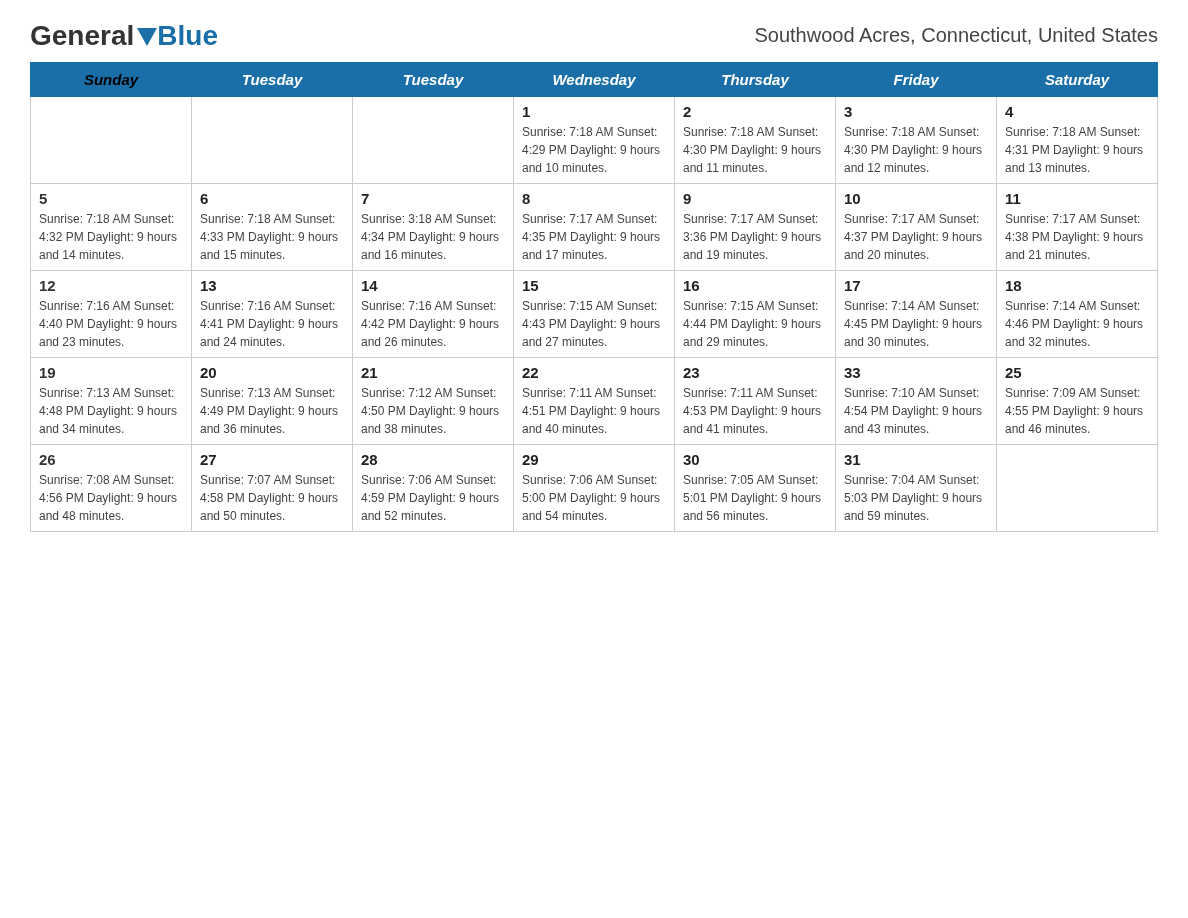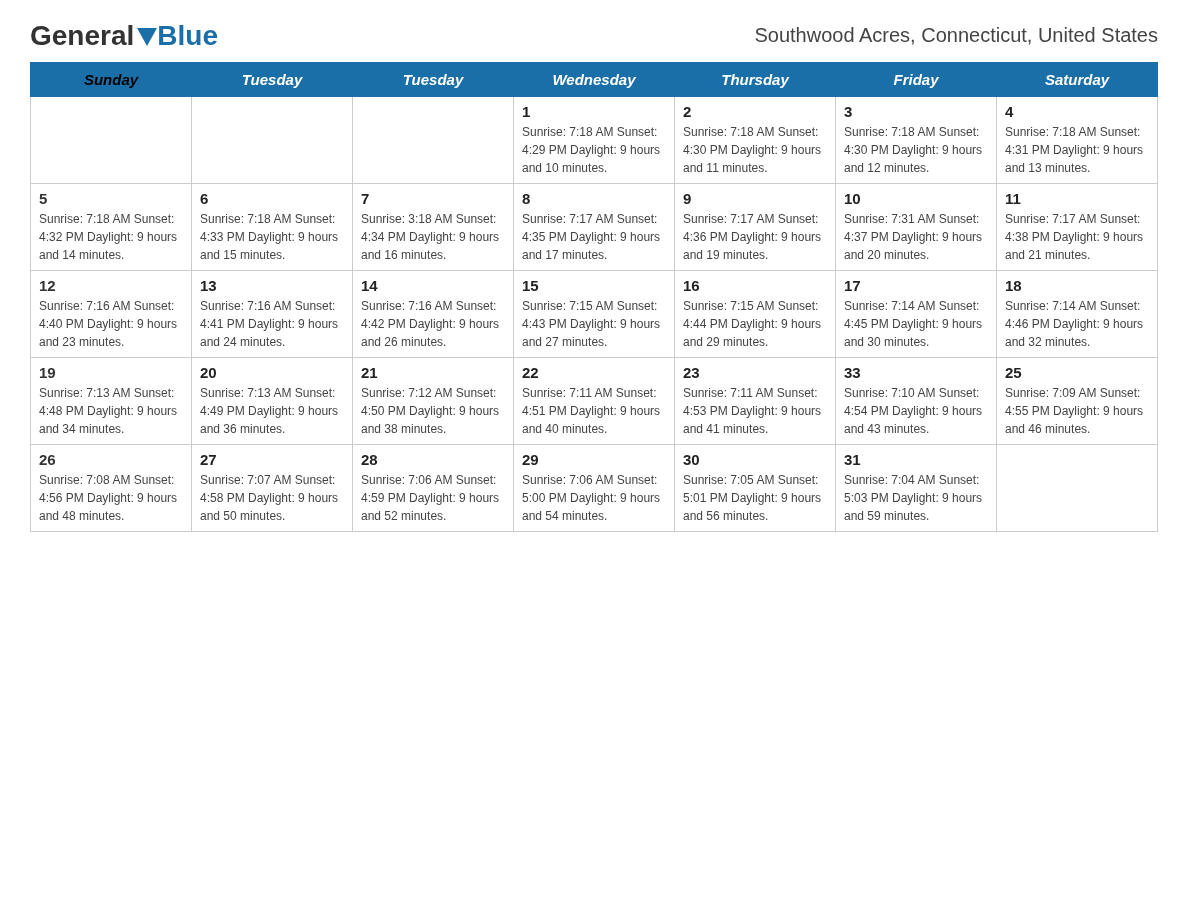--- a/index.html
+++ b/index.html
@@ -195,27 +195,27 @@
         <td>
           <span class="day-number">8</span>
           <div class="day-info">Sunrise: 7:17 AM
 Sunset: 4:35 PM
 Daylight: 9 hours
 and 17 minutes.</div>
         </td>
         <td>
           <span class="day-number">9</span>
           <div class="day-info">Sunrise: 7:17 AM
-Sunset: 4:36 PM
+Sunset: 3:36 PM
 Daylight: 9 hours
 and 19 minutes.</div>
         </td>
         <td>
           <span class="day-number">10</span>
-          <div class="day-info">Sunrise: 7:31 AM
+          <div class="day-info">Sunrise: 7:17 AM
 Sunset: 4:37 PM
 Daylight: 9 hours
 and 20 minutes.</div>
         </td>
         <td>
           <span class="day-number">11</span>
           <div class="day-info">Sunrise: 7:17 AM
 Sunset: 4:38 PM
 Daylight: 9 hours
 and 21 minutes.</div>

